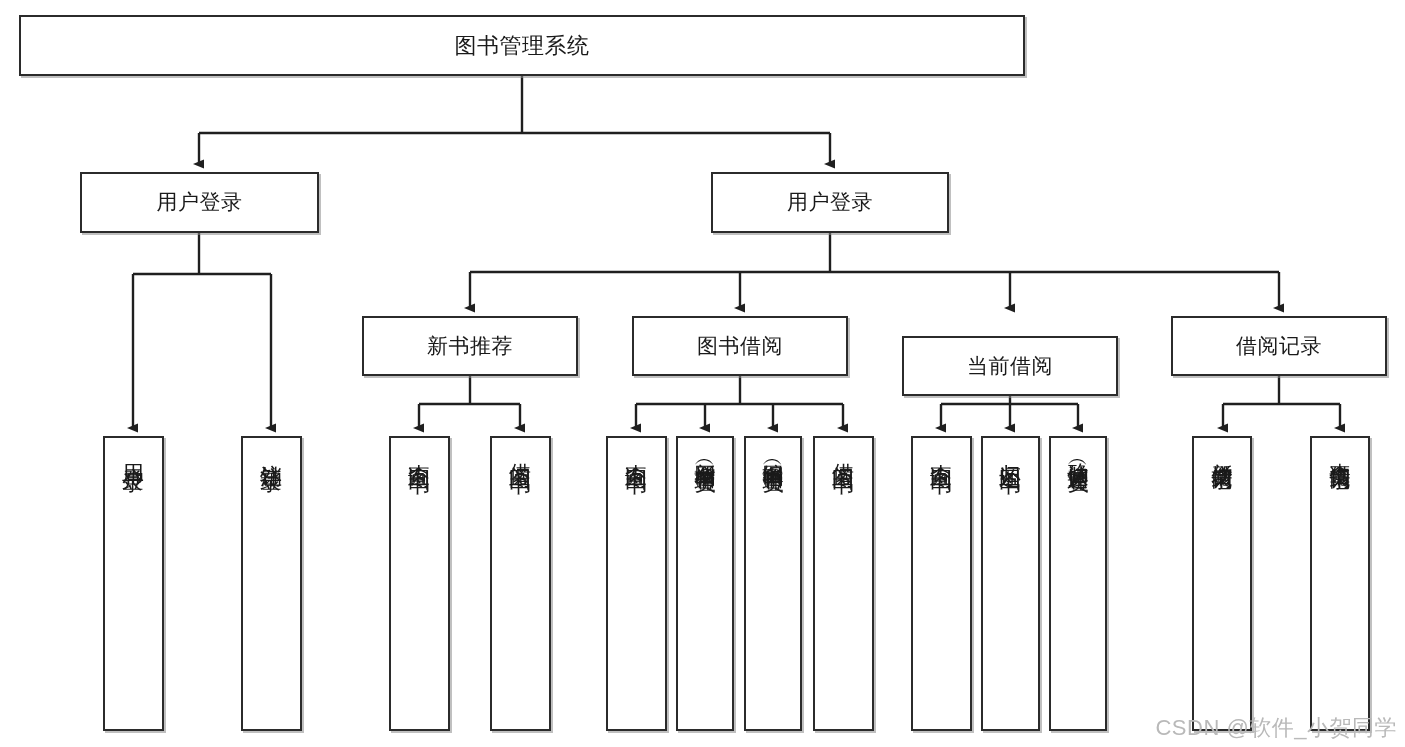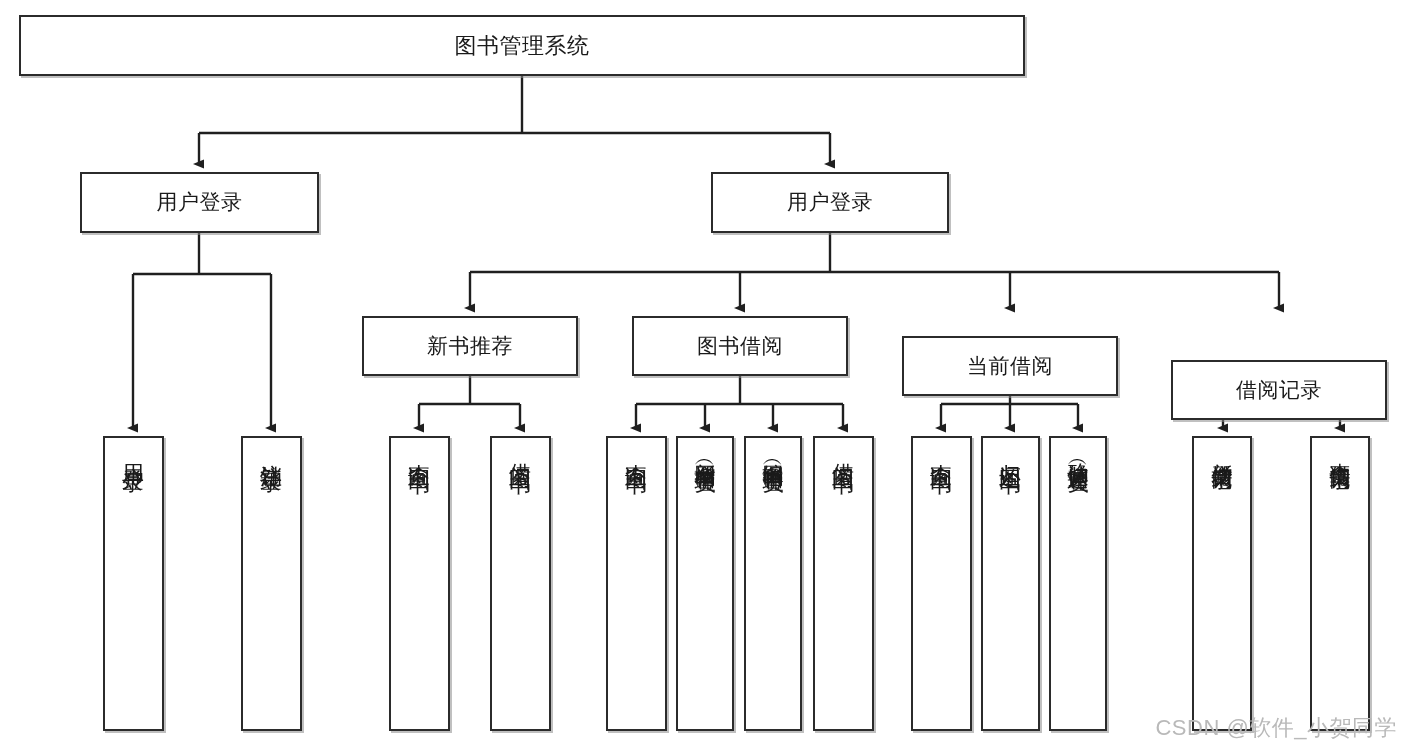--- a/index.html
+++ b/index.html
@@ -146,21 +146,21 @@
 
   <div class="node h" style="left:632px; top:316px; width:216px; height:60px;">
     <span class="label">图书借阅</span>
   </div>
   <div class="node h" style="left:362px; top:316px; width:216px; height:60px;">
     <span class="label">新书推荐</span>
   </div>
   <div class="node h" style="left:902px; top:316px; width:216px; height:60px;margin-top:20px;">
     <span class="label">当前借阅</span>
   </div>
-  <div class="node h" style="left:1171px; top:316px; width:216px; height:60px;margin-top:44px;">
+  <div class="node h" style="left:1171px; top:316px; width:216px; height:60px;">
     <span class="label">借阅记录</span>
   </div>
 
   <div class="node v" style="left:103px; top:436px; width:61px; height:295px;">
     <span class="label">用户登录</span>
   </div>
   <div class="node v" style="left:241px; top:436px; width:61px; height:295px;">
     <span class="label">注销登录</span>
   </div>
 

